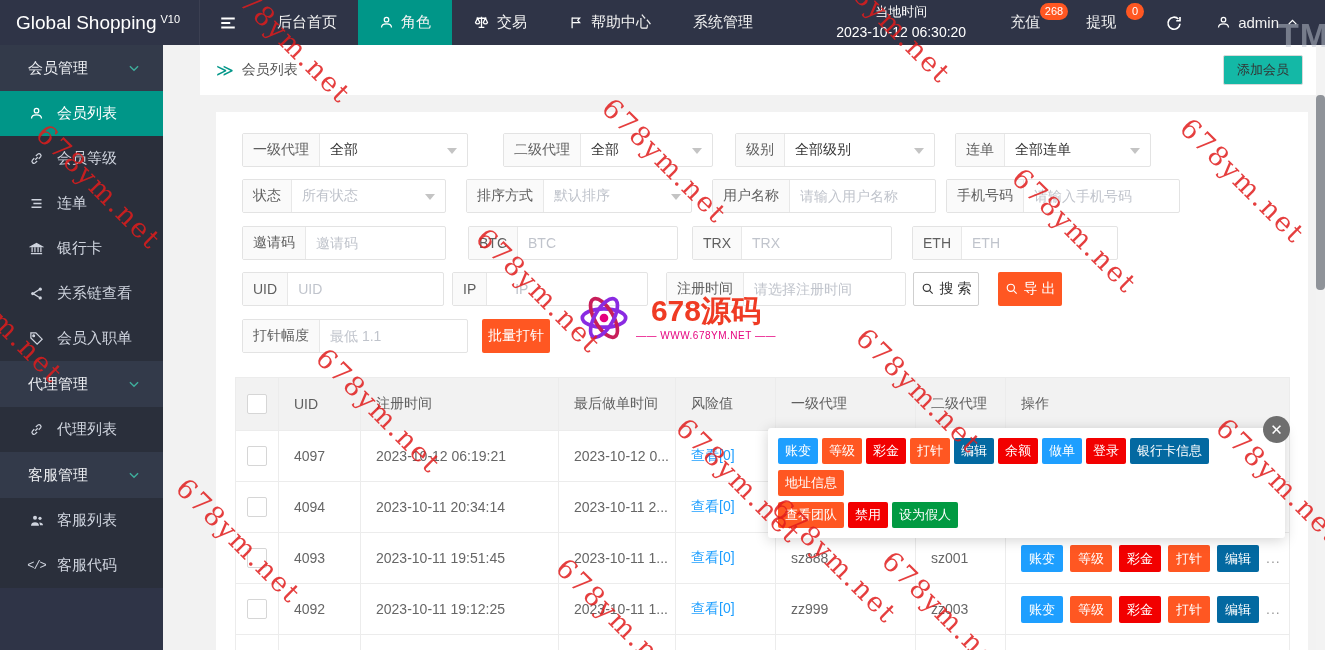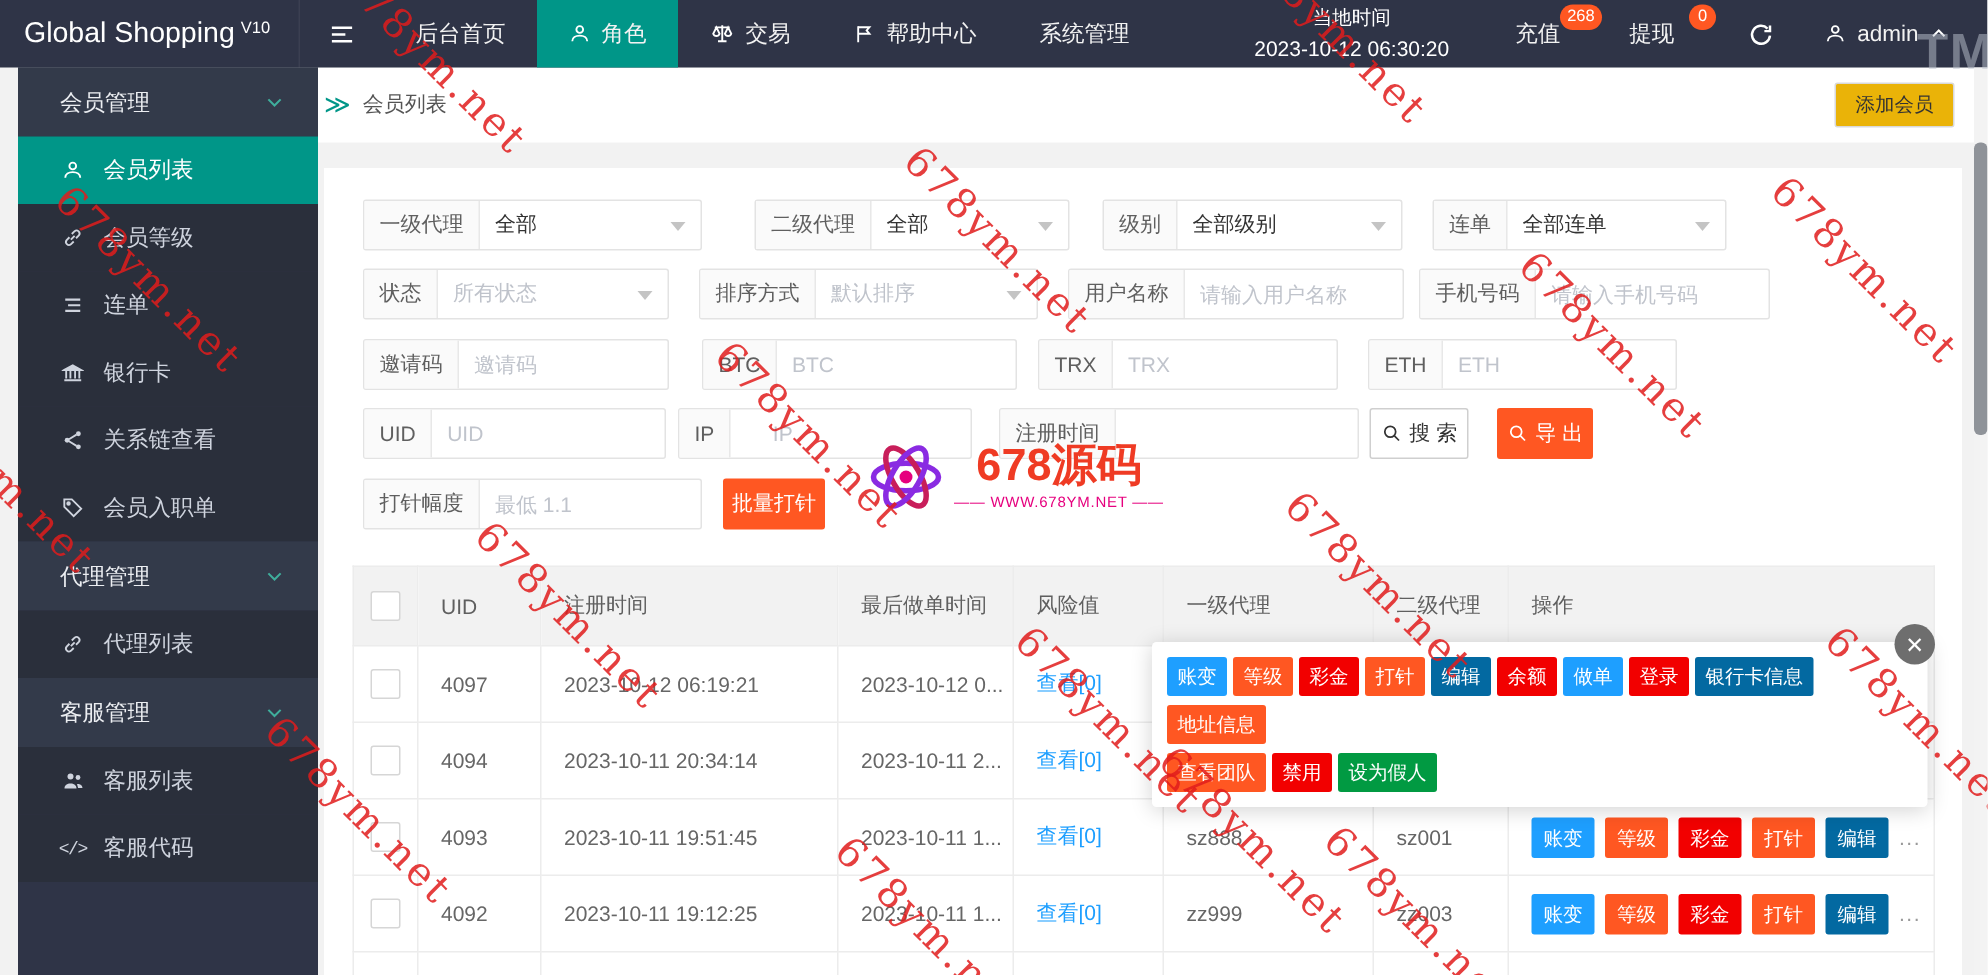--- a/index.html
+++ b/index.html
@@ -22,33 +22,33 @@
   .hright { margin-left:auto; display:flex; align-items:stretch; }
   .htime { display:flex; flex-direction:column; justify-content:center; align-items:center; color:#ffffff; padding:0 28px; line-height:1.5; }
   .htime .t1 { font-size:13px; }
   .htime .t2 { font-size:14px; }
   .hbadgeitem { position:relative; display:flex; align-items:center; color:#f2f2f2; font-size:15px; padding:0 30px 0 16px; cursor:pointer; }
   .badge { position:absolute; top:3px; right:2px; min-width:18px; height:17px; line-height:17px; padding:0 5px; background:#FF5722; color:#fff; font-size:11px; border-radius:9px; text-align:center; }
   .huser { display:flex; align-items:center; gap:7px; color:#f2f2f2; font-size:15px; padding:0 26px 0 14px; cursor:pointer; }
   .tm { position:absolute; left:1278px; top:16px; font-size:34px; font-weight:bold; color:rgba(190,196,208,.5); z-index:55; letter-spacing:1px; pointer-events:none; }
 
   
-  .side { position:absolute; left:12px; top:45px; width:200px; height:605px; background:#2f3447; z-index:10; }
+  .side { position:absolute; left:0; top:45px; width:163px; height:605px; background:#2f3447; z-index:10; }
   .sgroup { height:46px; display:flex; align-items:center; padding:0 22px 0 28px; color:#eceef2; font-size:15px; background:#333a4a; cursor:pointer; }
   .sgroup .chev { margin-left:auto; color:#3fae9c; }
   .sitem { height:45px; display:flex; align-items:center; gap:12px; padding-left:28px; color:#cfd4de; font-size:15px; background:#2a2f3b; cursor:pointer; }
   .sitem.active { background:#009688; color:#fff; }
   .sicon { width:17px; display:flex; justify-content:center; }
   .code-ic { font-family:"Liberation Mono", monospace; font-size:12px; letter-spacing:-1px; }
 
   
   .crumbbar { position:absolute; left:200px; top:45px; width:1125px; height:50px; background:#fff; display:flex; align-items:center; padding:0 22px 0 16px; z-index:5; }
   .crumb-ic { color:#009688; font-size:17px; margin-right:8px; }
   .crumb-txt { color:#555; font-size:14px; }
-  .addbtn { margin-left:auto; height:30px; line-height:28px; padding:0 13px; background:#eab308; border:1px solid #d9d9d9; border-radius:2px; font-size:13px; color:#333; cursor:pointer; }
+  .addbtn { margin-left:auto; height:30px; line-height:28px; padding:0 13px; background:#14b8a6; border:1px solid #d9d9d9; border-radius:2px; font-size:13px; color:#333; cursor:pointer; }
 
   
   .card { position:absolute; left:216px; top:112px; width:1092px; height:538px; background:#fff; z-index:4; }
 
   .fgroup { position:absolute; height:34px; display:flex; align-items:stretch; border:1px solid #e3e3e3; border-radius:2px; background:#fff; }
   .flabel { display:flex; align-items:center; padding:0 10px; background:#fafafa; border-right:1px solid #e8e8e8; color:#5f5f5f; font-size:14px; white-space:nowrap; }
   .fval { display:flex; align-items:center; padding:0 10px; font-size:14px; color:#333; flex:1; }
   .fval.ph { color:#bfc3cb; }
   .caret { align-self:center; margin-right:10px; width:0; height:0; border:5px solid transparent; border-top:6px solid #c4c4c4; transform:translateY(3px); }
   .fgroup input { border:none; outline:none; flex:1; min-width:0; padding:0 10px; font-size:14px; color:#404040; background:transparent; }
@@ -352,20 +352,21 @@
   <div class="fgroup" style="left:26px; top:160px; width:202px;">
     <span class="flabel">UID</span>
     <input placeholder="UID" style="">
   </div>
   <div class="fgroup" style="left:236px; top:160px; width:196px;gap:18px;">
     <span class="flabel">IP</span>
     <input placeholder="IP" style="">
   </div>
   <div class="fgroup" style="left:450px; top:160px; width:240px;">
     <span class="flabel">注册时间</span>
+    <input placeholder="请选择注册时间" style="">
   </div>
   <button class="btn btn-white" style="position:absolute; left:697px; top:160px; width:66px; height:34px;">
     <span>
       <svg width="14" height="14" viewBox="0 0 24 24" fill="none" stroke="#333" stroke-width="2">
           <circle cx="10" cy="10" r="6.2"></circle>
           <path d="M14.8 14.8L20 20"></path>
         </svg>
     </span>
     <span>搜 索</span>
   </button>

